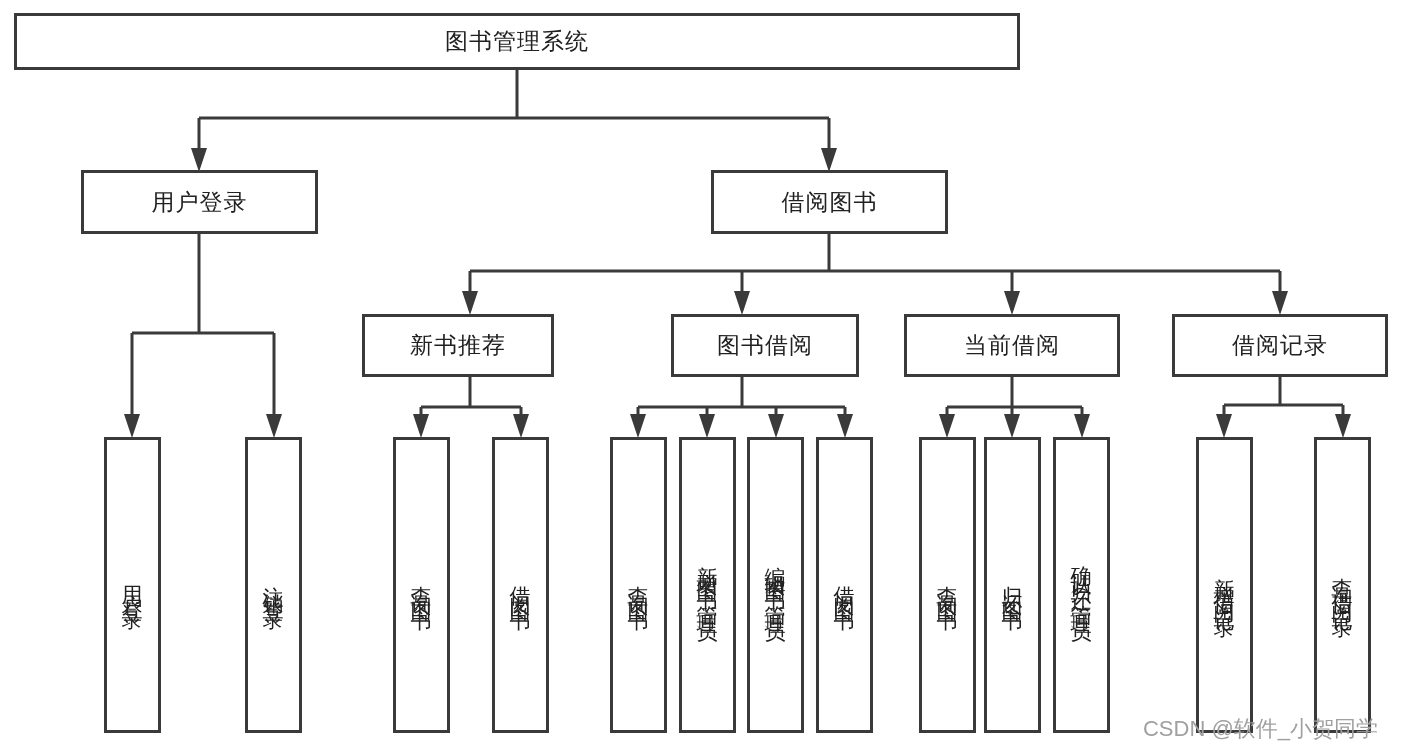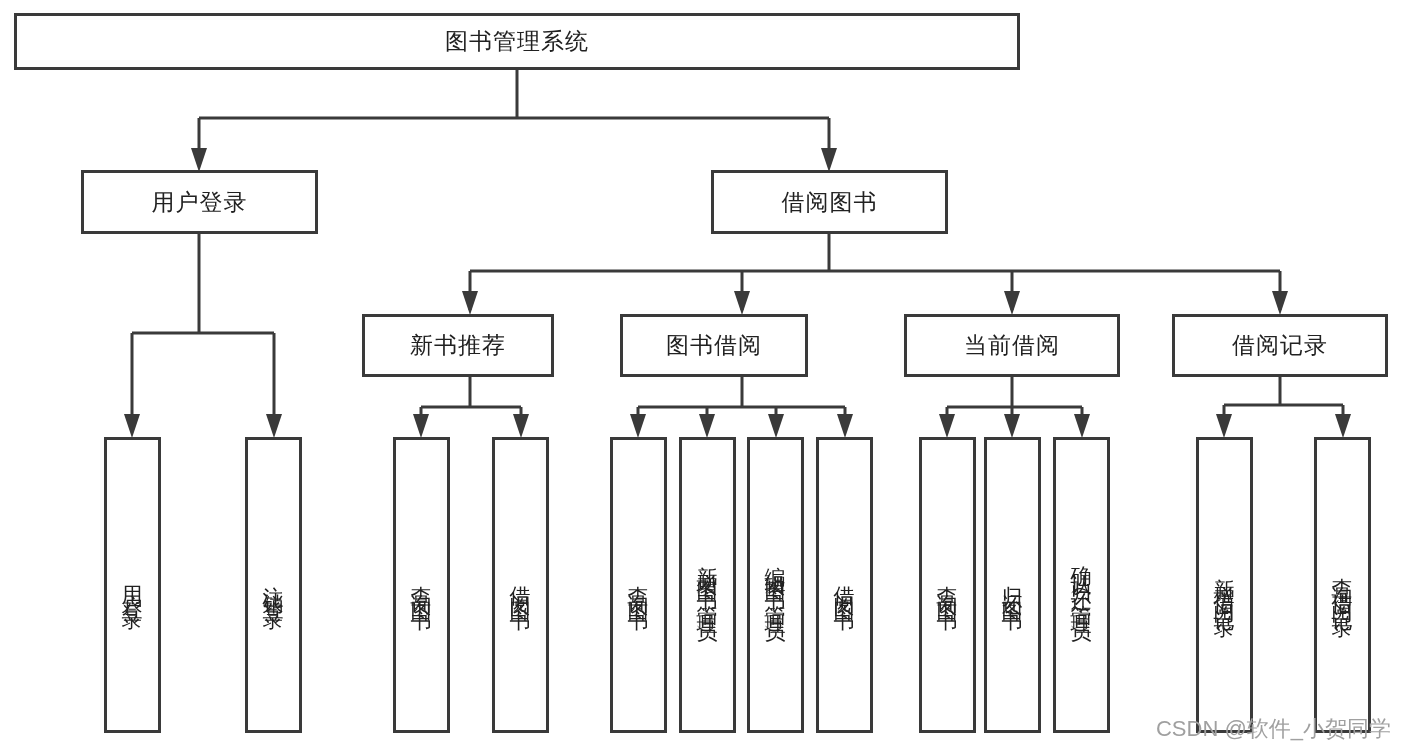--- a/index.html
+++ b/index.html
@@ -56,21 +56,21 @@
   .v-label {
     writing-mode: vertical-rl;
     text-orientation: mixed;
     font-size: 21px;
     letter-spacing: 8px;
     line-height: 1;
     white-space: nowrap;
   }
   .watermark {
     position: absolute;
-    right: 14px;
+    right: 27px;
     top: 714px;
     font-size: 22px;
     color: var(--watermark);
     z-index: 3;
     white-space: nowrap;
   }
 </style>
 </head>
 <body>
 
@@ -133,21 +133,21 @@
   <div class="node" style="left:81px; top:170px; width:237px; height:64px;">
     <span class="h-label">用户登录</span>
   </div>
   <div class="node" style="left:711px; top:170px; width:237px; height:64px;">
     <span class="h-label">借阅图书</span>
   </div>
 
   <div class="node" style="left:362px; top:314px; width:192px; height:63px;">
     <span class="h-label">新书推荐</span>
   </div>
-  <div class="node" style="left:620px; top:314px; width:188px; height:63px;">
+  <div class="node" style="left:671px; top:314px; width:188px; height:63px;">
     <span class="h-label">图书借阅</span>
   </div>
   <div class="node" style="left:904px; top:314px; width:216px; height:63px;">
     <span class="h-label">当前借阅</span>
   </div>
   <div class="node" style="left:1172px; top:314px; width:216px; height:63px;">
     <span class="h-label">借阅记录</span>
   </div>
 
   <div class="node leaf" style="left:104px;">

